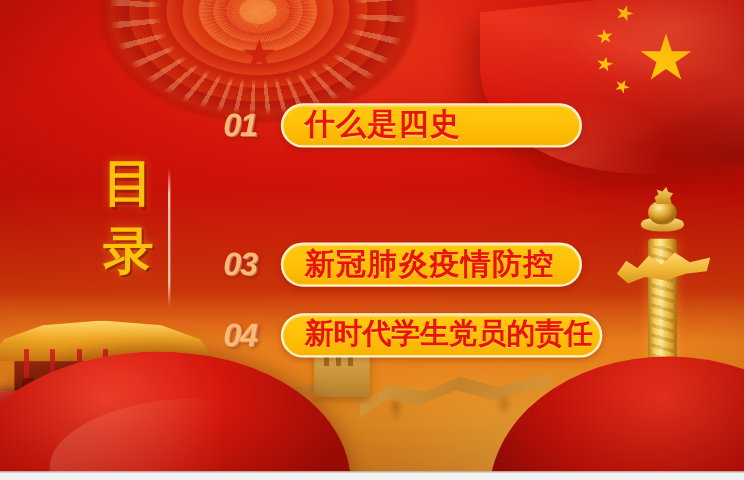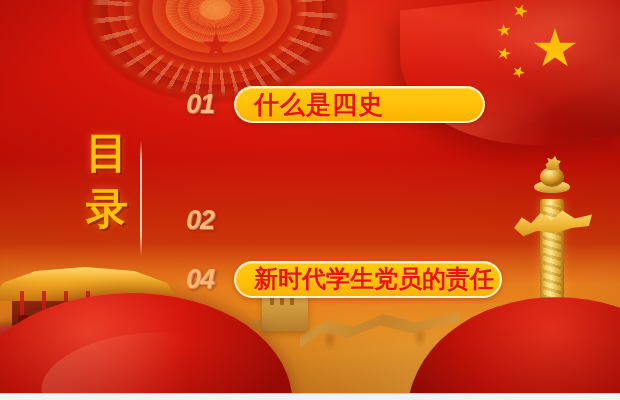--- a/index.html
+++ b/index.html
@@ -407,21 +407,24 @@
 
         <div class="toc-row r1">
           <div class="toc-num">01</div>
           <div class="toc-pill">
             <span class="toc-text">什么是四史</span>
           </div>
         </div>
 
 
         <div class="toc-row r3">
-          <div class="toc-num">02</div>
+          <div class="toc-num">03</div>
+          <div class="toc-pill">
+            <span class="toc-text">新冠肺炎疫情防控</span>
+          </div>
         </div>
 
         <div class="toc-row r4">
           <div class="toc-num">04</div>
           <div class="toc-pill">
             <span class="toc-text">新时代学生党员的责任</span>
           </div>
         </div>
 
       </div>

